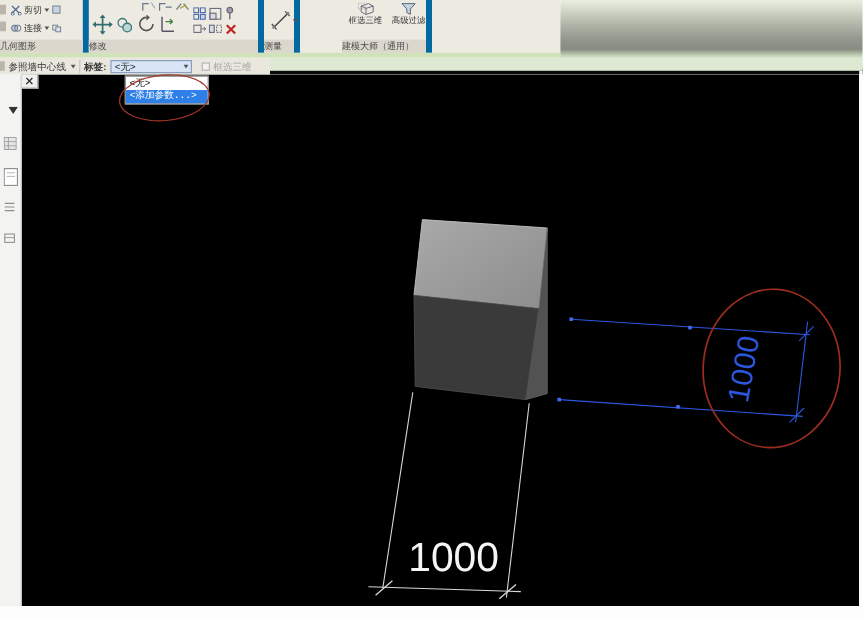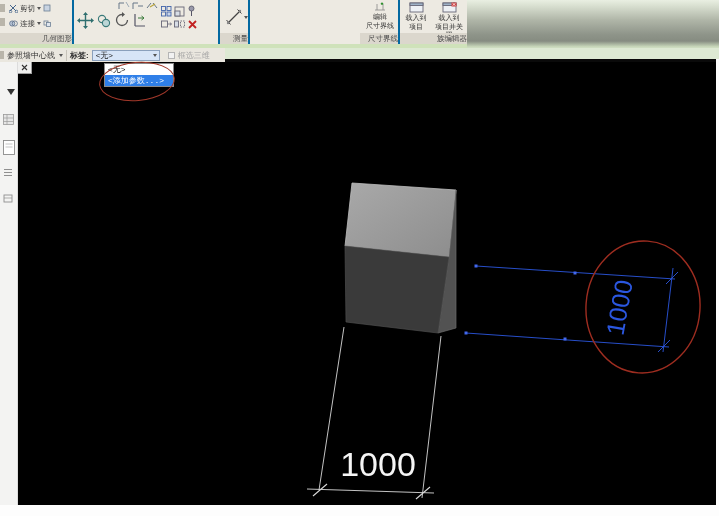--- a/index.html
+++ b/index.html
@@ -10,24 +10,24 @@
   }
 
   
   .ribbon-main { position:absolute; left:0; top:0; width:467px; height:48px; background:#edeae2; }
   .ribbon-right {
     position:absolute; left:467px; top:0; width:252px; height:59px;
     background:linear-gradient(180deg,#e9efe2 0%,#d9e0d1 10%,#b0b6a8 35%,#8f958a 60%,#868c81 72%,#c8d8ba 82%,#dde9d3 88%,#dce9d2 100%);
     border-bottom:2px solid #101010;
   }
   .green-strip { position:absolute; left:0; top:44px; width:467px; height:4px; background:#cfe2ba; }
-  .panel { position:absolute; top:0; height:44px; border-right:2px solid #0369a1; }
+  .panel { position:absolute; top:0; height:44px; border-right:5px solid #0369a1; }
   .panel-label {
     position:absolute; bottom:0; left:0; right:0; height:11px; line-height:11px;
-    font-size:7.5px; text-align:right; color:#4a4a4a; background:#dbd7cd;
+    font-size:7.5px; text-align:left; color:#4a4a4a; background:#dbd7cd;
     white-space:nowrap; overflow:hidden;
   }
   .geo-row { display:flex; align-items:center; gap:2px; font-size:7.5px; color:#333;
              padding-left:9px; height:13px; margin-top:2px; white-space:nowrap; }
   .chev { width:0; height:0; border-left:2.5px solid transparent; border-right:2.5px solid transparent;
           border-top:3px solid #555; display:inline-block; }
   .mini { position:absolute; }
   .rbtn { position:absolute; top:0; height:33px; text-align:center; font-size:7px; color:#333;
           line-height:8.5px; cursor:default; }
   .rbtn .bicon { display:block; margin:2px auto 1px auto; }
@@ -159,68 +159,53 @@
         <rect x="0.5" y="2" width="6" height="6" fill="none" stroke="#667" stroke-width="0.9"></rect>
         <path d="M7 5 L10.5 5 M10.5 5 L8.8 3.5 M10.5 5 L8.8 6.5" stroke="#667" stroke-width="0.8" fill="none"></path>
       </svg>
       <svg class="mini" style="left:100px;top:19px;" width="11" height="10" viewBox="0 0 11 10">
         <rect x="0.5" y="2" width="4" height="6" fill="#d7dde6" stroke="#667" stroke-width="0.9"></rect>
         <rect x="6.5" y="2" width="4" height="6" fill="none" stroke="#667" stroke-width="0.9" stroke-dasharray="1.5 1"></rect>
       </svg>
       <svg class="mini" style="left:113px;top:19px;" width="11" height="11" viewBox="0 0 11 11">
         <path d="M2 2 L9 9 M9 2 L2 9" stroke="#c22222" stroke-width="1.8"></path>
       </svg>
+      <div class="panel-label">修改</div>
     </div>
 
     <div class="panel" style="left:220px;width:30px;">
       <svg class="mini" style="left:5px;top:8px;" width="18" height="18" viewBox="0 0 18 18">
         <path d="M3 15 L15 3" stroke="#444" stroke-width="1.2"></path>
         <path d="M1.5 12 L5.5 16.5 M12.5 1.5 L16.5 5.5" stroke="#444" stroke-width="1"></path>
         <circle cx="3" cy="15" r="1.2" fill="#888"></circle>
           <circle cx="15" cy="3" r="1.2" fill="#888"></circle>
       </svg>
       <span class="chev mini" style="left:24px;top:16px;"></span>
       <div class="panel-label">测量</div>
     </div>
 
 
-
-    <div class="panel" style="left:360px;width:40px;">
-      <div class="rbtn" style="left:2px;width:36px;">
-        <svg class="bicon" width="12" height="10" viewBox="0 0 12 10">
-          <path d="M1 8 L11 8 M3 8 L3 2 M9 8 L9 2" stroke="#888" stroke-width="0.8" fill="none"></path>
-          <path d="M8 3 L8 0.5 M6.8 1.7 L9.2 1.7" stroke="#2f8f2f" stroke-width="1.2"></path>
-        </svg>
-        <span>编辑</span><br>
-        <span>尺寸界线</span>
+    <div class="panel" style="left:285px;width:75px;">
+      <div class="rbtn" style="left:2px;width:35px;">
+        <svg class="bicon" width="14" height="11" viewBox="0 0 14 11">
+          <path d="M3 3 L9 1 L13 3 L13 8 L7 10 L3 8 Z M3 3 L7 5 L13 3 M7 5 L7 10" fill="none" stroke="#667" stroke-width="0.8"></path>
+          <rect x="0.5" y="0.5" width="6" height="5" fill="none" stroke="#99a" stroke-width="0.7" stroke-dasharray="1.2 1"></rect>
+        </svg>
+        <span>框选三维</span>
       </div>
-      <div class="panel-label">尺寸界线</div>
-    </div>
-
-    <div class="panel" style="left:400px;width:67px;border-right:none;">
-      <div class="rbtn" style="left:1px;width:30px;">
-        <svg class="bicon" width="15" height="11" viewBox="0 0 15 11">
-          <rect x="1" y="1" width="13" height="9" fill="#eef1f5" stroke="#667" stroke-width="0.9"></rect>
-          <rect x="1" y="1" width="13" height="2.5" fill="#9fb3c8" stroke="#667" stroke-width="0.9"></rect>
-        </svg>
-        <span>载入到</span><br>
-        <span>项目</span>
+      <div class="rbtn" style="left:38px;width:35px;">
+        <svg class="bicon" width="13" height="11" viewBox="0 0 13 11">
+          <path d="M1 1 L12 1 L8 5.5 L8 10 L5 8.5 L5 5.5 Z" fill="#c6d2df" stroke="#567" stroke-width="0.8"></path>
+        </svg>
+        <span>高级过滤</span>
       </div>
-      <div class="rbtn" style="left:32px;width:34px;">
-        <svg class="bicon" width="15" height="11" viewBox="0 0 15 11">
-          <rect x="1" y="1" width="13" height="9" fill="#eef1f5" stroke="#667" stroke-width="0.9"></rect>
-          <rect x="1" y="1" width="13" height="2.5" fill="#9fb3c8" stroke="#667" stroke-width="0.9"></rect>
-          <rect x="9.5" y="0.5" width="5" height="4" fill="#d04040"></rect>
-          <path d="M10.5 1.2 L13.5 3.6 M13.5 1.2 L10.5 3.6" stroke="#fff" stroke-width="0.7"></path>
-        </svg>
-        <span>载入到</span><br>
-        <span>项目并关闭</span>
-      </div>
-      <div class="panel-label">族编辑器</div>
-    </div>
+      <div class="panel-label">建模大师（通用）</div>
+    </div>
+
+
   </div>
 
   <div class="green-strip"></div>
   <div class="ribbon-right"></div>
 
   <div class="options-bar">
     <div class="frag" style="position:static;width:4px;height:8px;margin-right:3px;"></div>
     <div class="flatdrop">
       <span>参照墙中心线</span>
       <span class="chev"></span>

